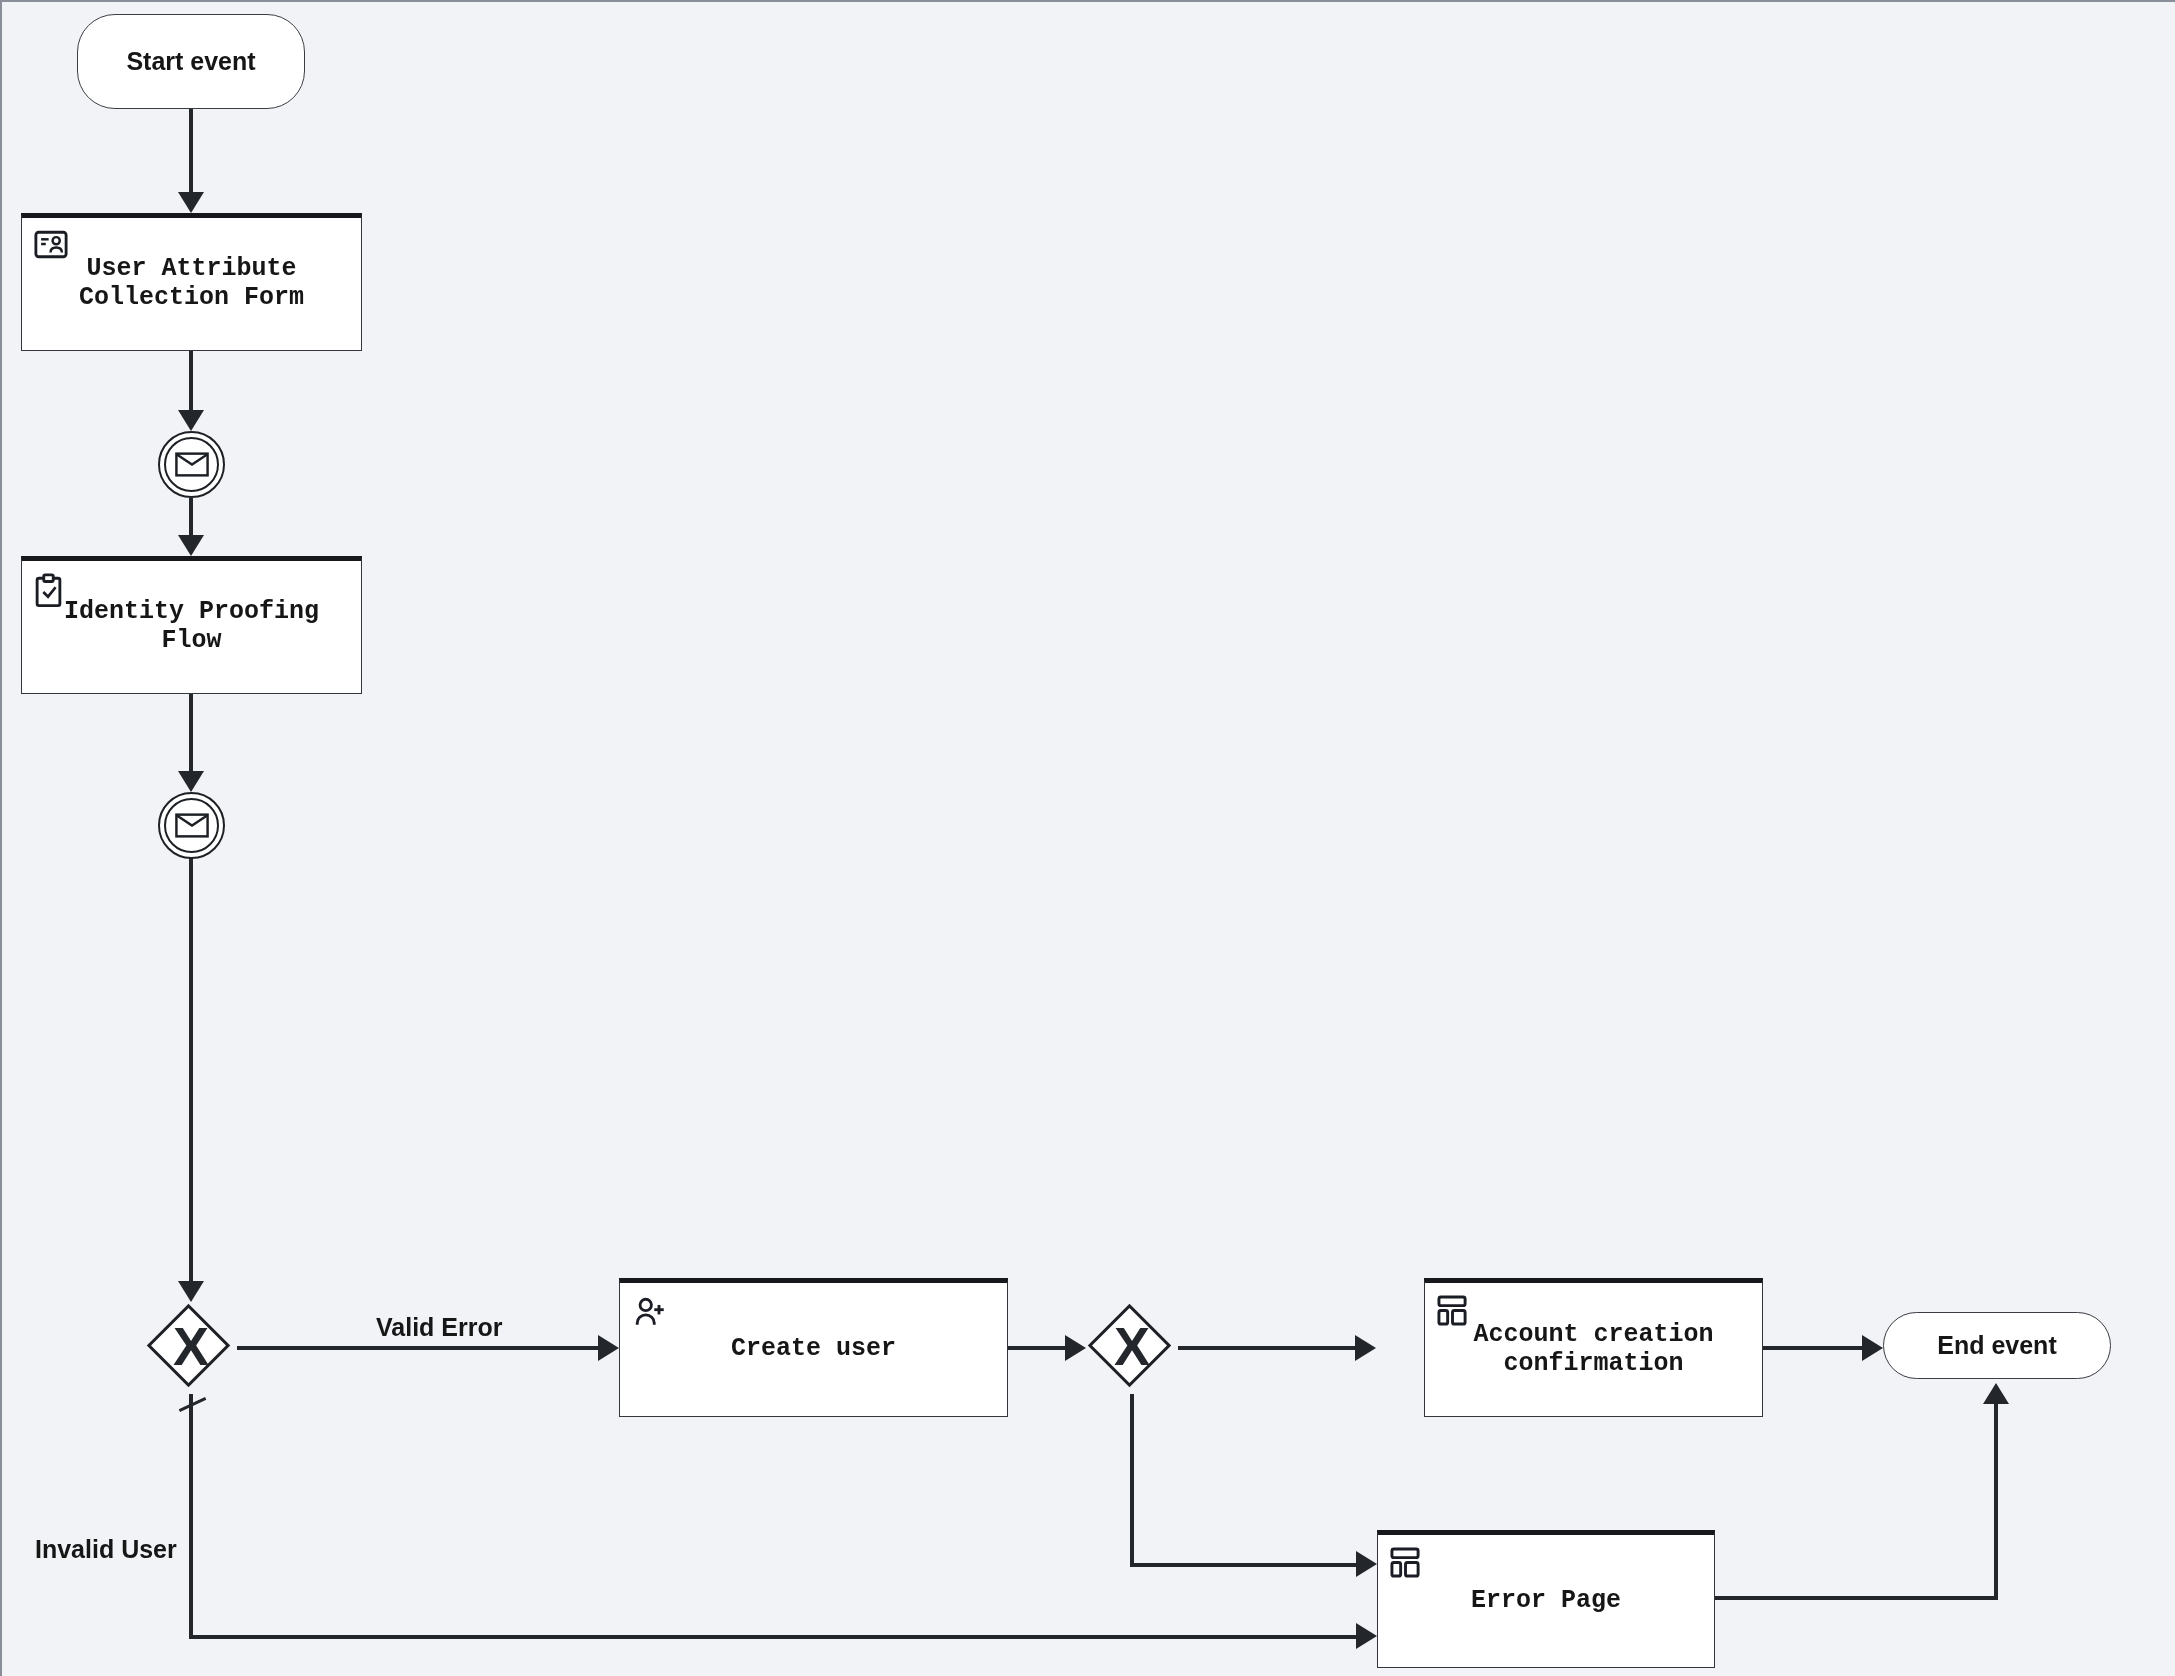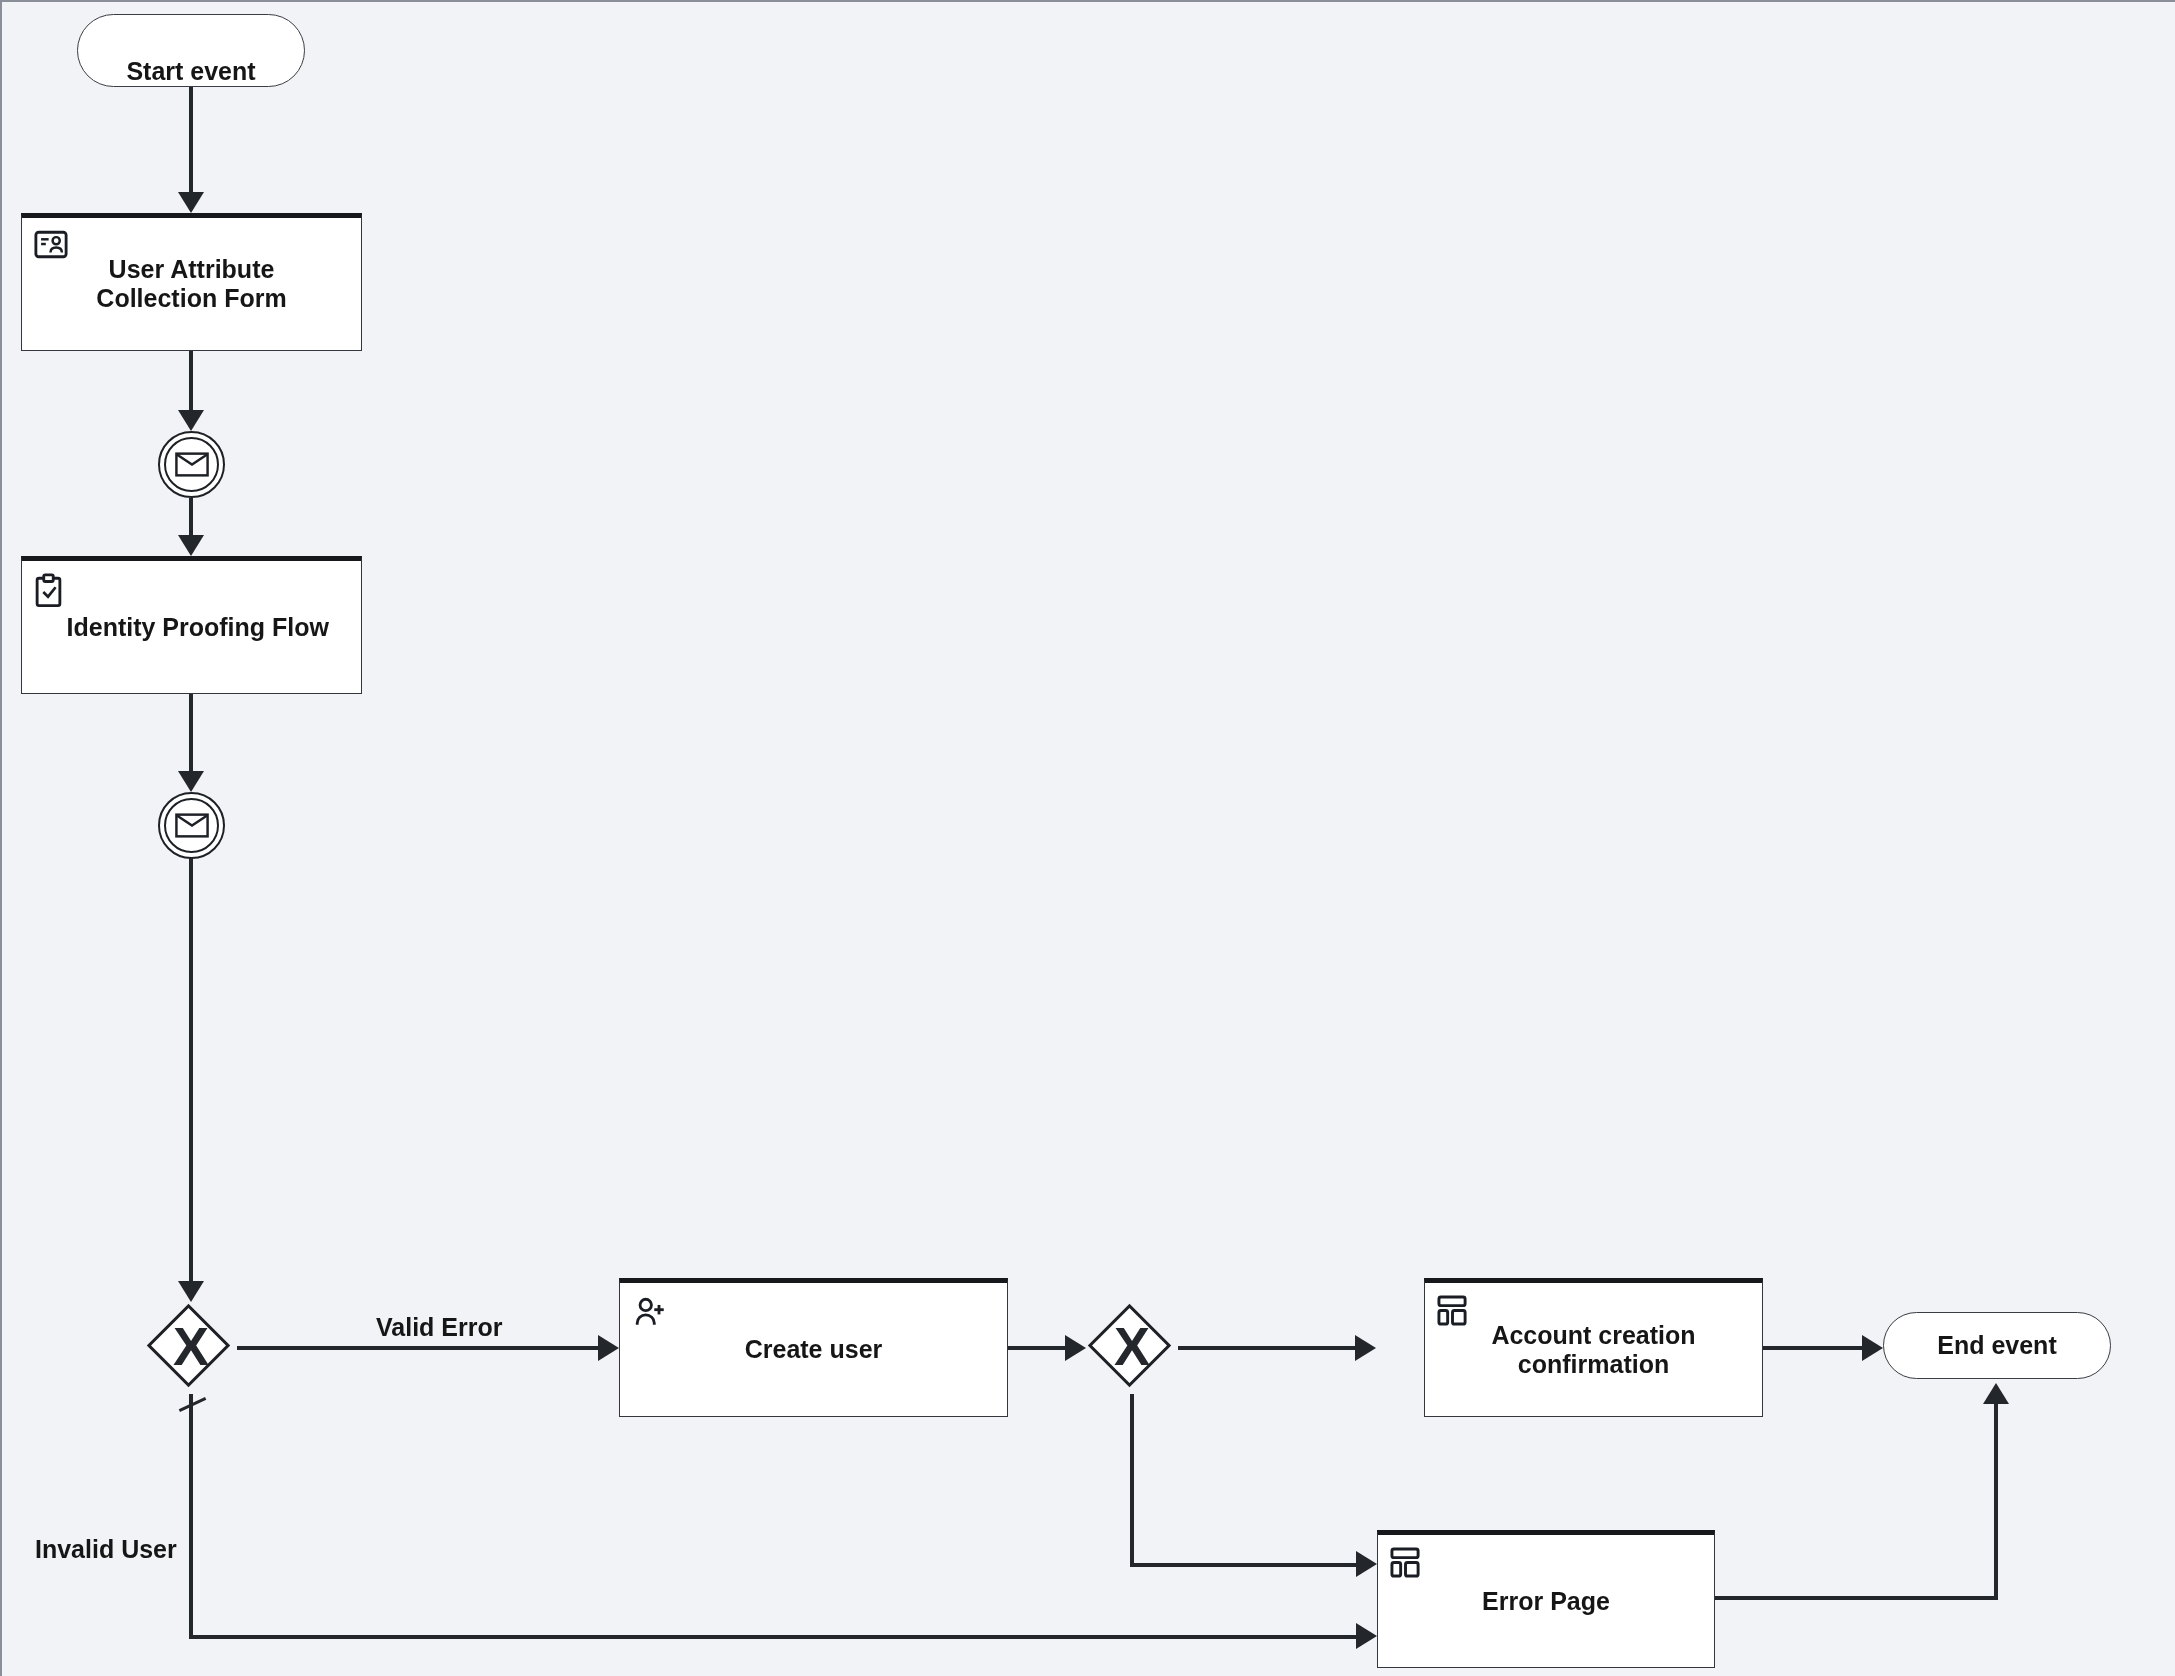--- a/index.html
+++ b/index.html
@@ -19,21 +19,21 @@
     border-radius:38px; display:flex; align-items:center; justify-content:center;
     font-size:25px; font-weight:700; color:#161616;
   }
   .task {
     position:absolute; background:#fff; border:1.9px solid #33363c;
     border-top:5.7px solid #16181c;
     display:flex; align-items:center; justify-content:center;
     font-size:25px; font-weight:700; text-align:center; line-height:1.15;
     color:#161616;
   }
-  .task .label { padding:0 32px; }
+  .task .label { padding:0 22px;font-family:Liberation Mono, monospace; }
   .task .node-icon { position:absolute; top:12.4px; left:12.4px; }
   .gateway { position:absolute; width:92px; height:92px; }
   .gateway .diamond {
     position:absolute; left:14.3px; top:14.3px; width:59px; height:59px;
     background:#fff; border:3.8px solid #1d2025; transform:rotate(45deg);
   }
   .gateway .x-marker {
     position:absolute; left:0; top:0; width:92px; height:92px;
     display:flex; align-items:center; justify-content:center;
     font-size:54px; font-weight:700; color:#24272c; padding-bottom:3.8px;
@@ -106,21 +106,21 @@
   <div class="line-h" style="left:1128px; top:1561px; width:228px;"></div>
   <div class="arrow-right" style="left:1354px; top:1549px;"></div>
 
   <div class="line-h" style="left:1713px; top:1344px; width:149px;"></div>
   <div class="arrow-right" style="left:1860px; top:1333px;"></div>
 
   <div class="line-h" style="left:1713px; top:1594px; width:283px;"></div>
   <div class="line-v" style="left:1992px; top:1400px; height:198px;"></div>
   <div class="arrow-up" style="left:1981px; top:1381px;"></div>
 
-  <div class="pill" style="left:75px; top:11.5px; width:228px; height:73px;align-items:flex-end;">
+  <div class="pill" style="left:75px; top:11.5px; width:228px; height:95px;">
     <span>Start event</span>
   </div>
 
   <div class="task" style="left:19px; top:211px; width:341px; height:138px;">
     <span class="node-icon">
       <svg width="34" height="29" viewBox="0 0 36 30" fill="none" stroke="#1a1d23" stroke-width="3">
         <rect x="2" y="2" width="32" height="26" rx="3"></rect>
         <line x1="7.5" y1="9.5" x2="15.5" y2="9.5" stroke-width="2.6"></line>
         <line x1="7.5" y1="14.5" x2="12.5" y2="14.5" stroke-width="2.6"></line>
         <circle cx="23.5" cy="11" r="3.8" stroke-width="2.6"></circle>

